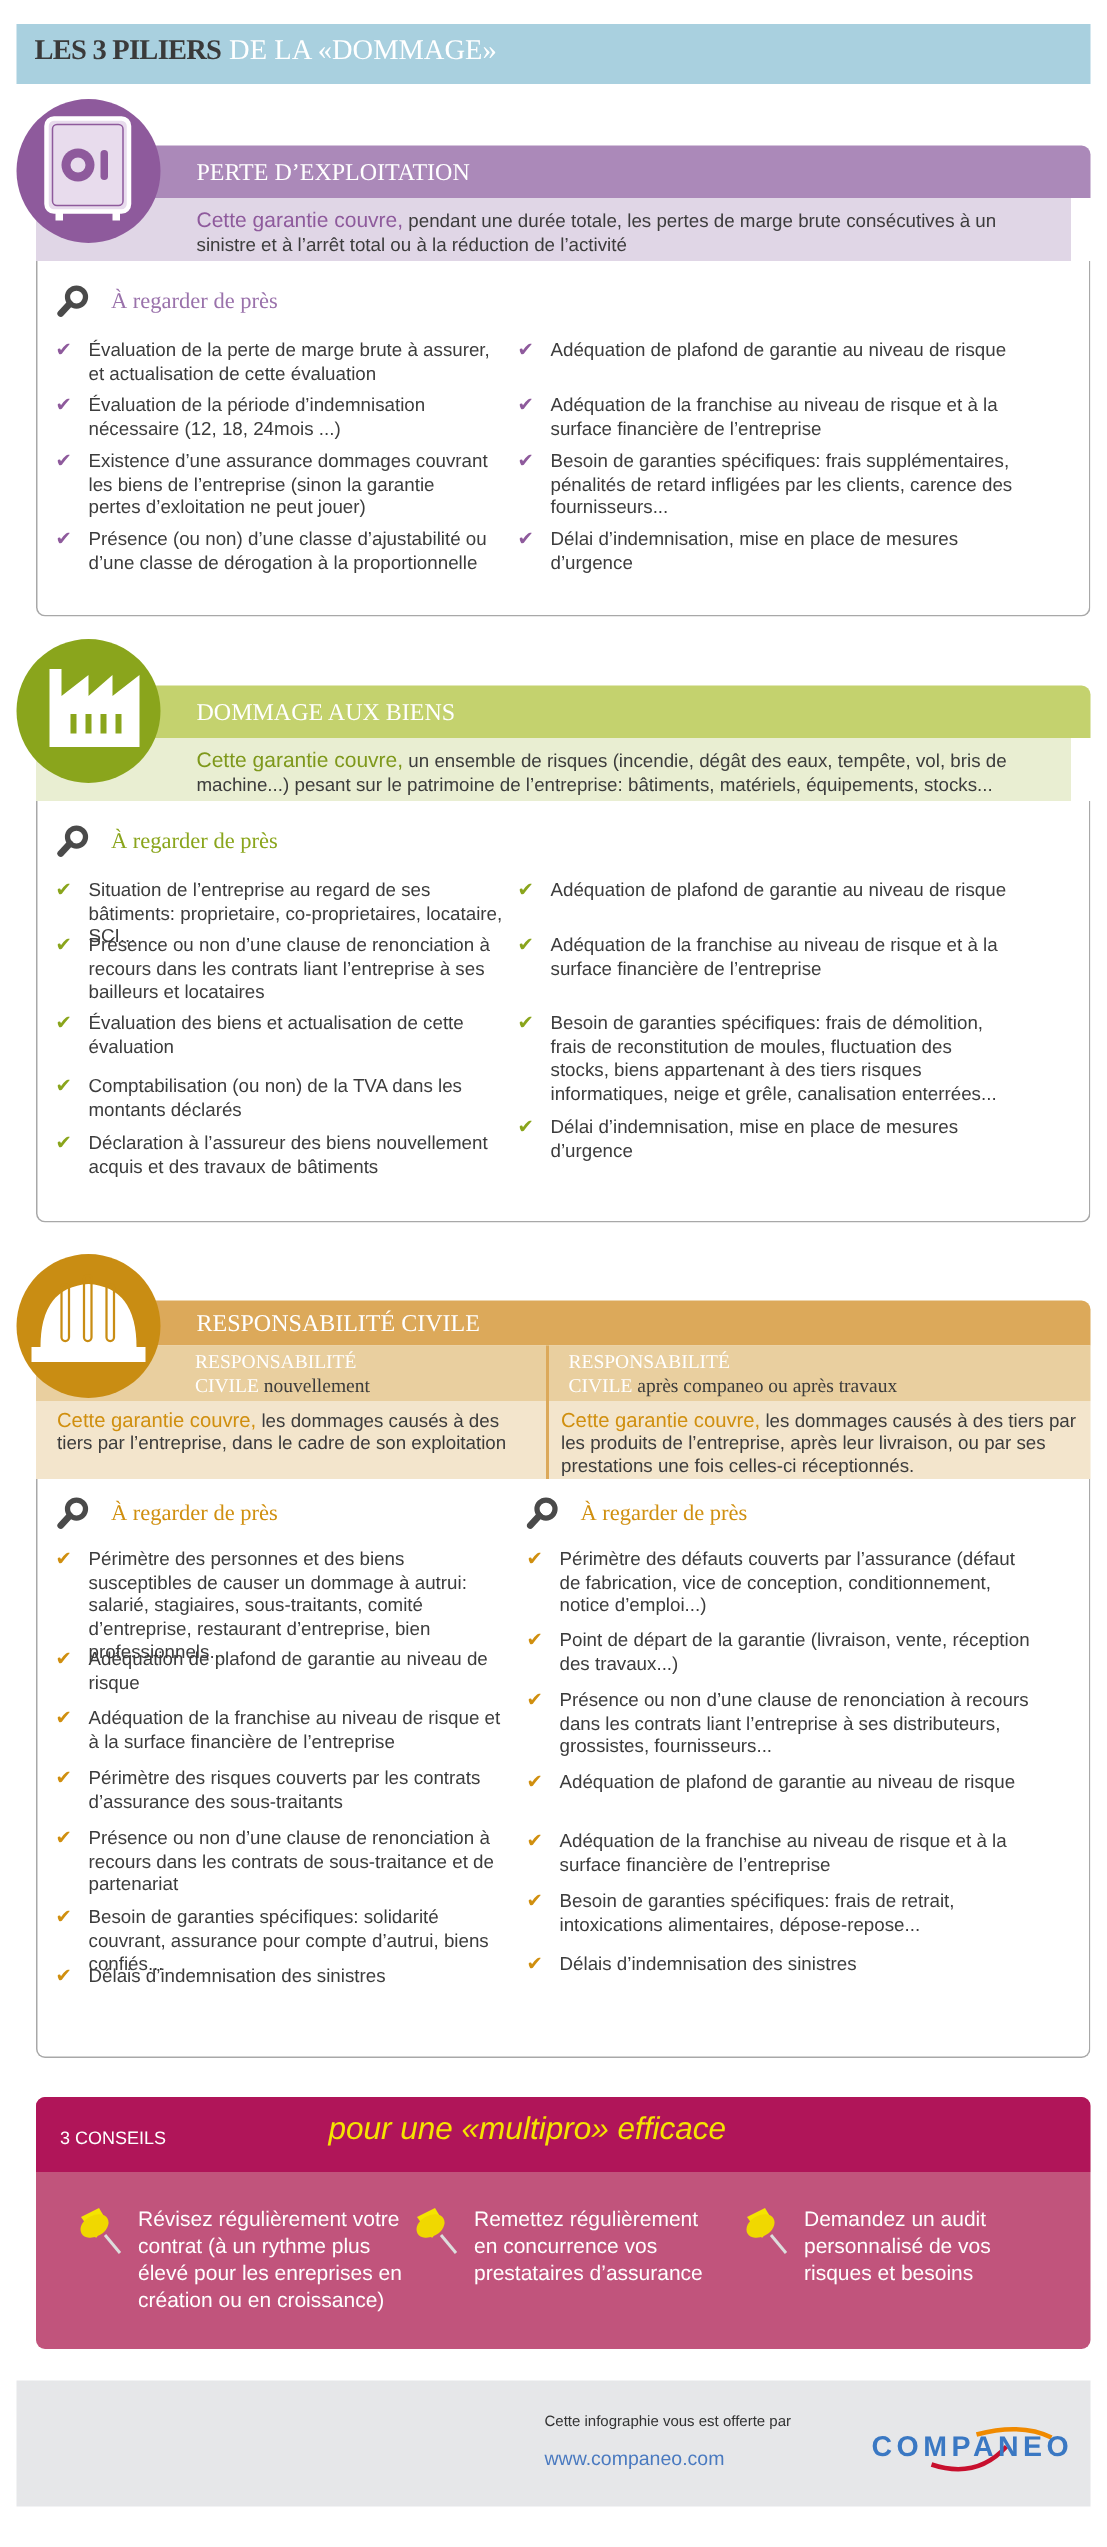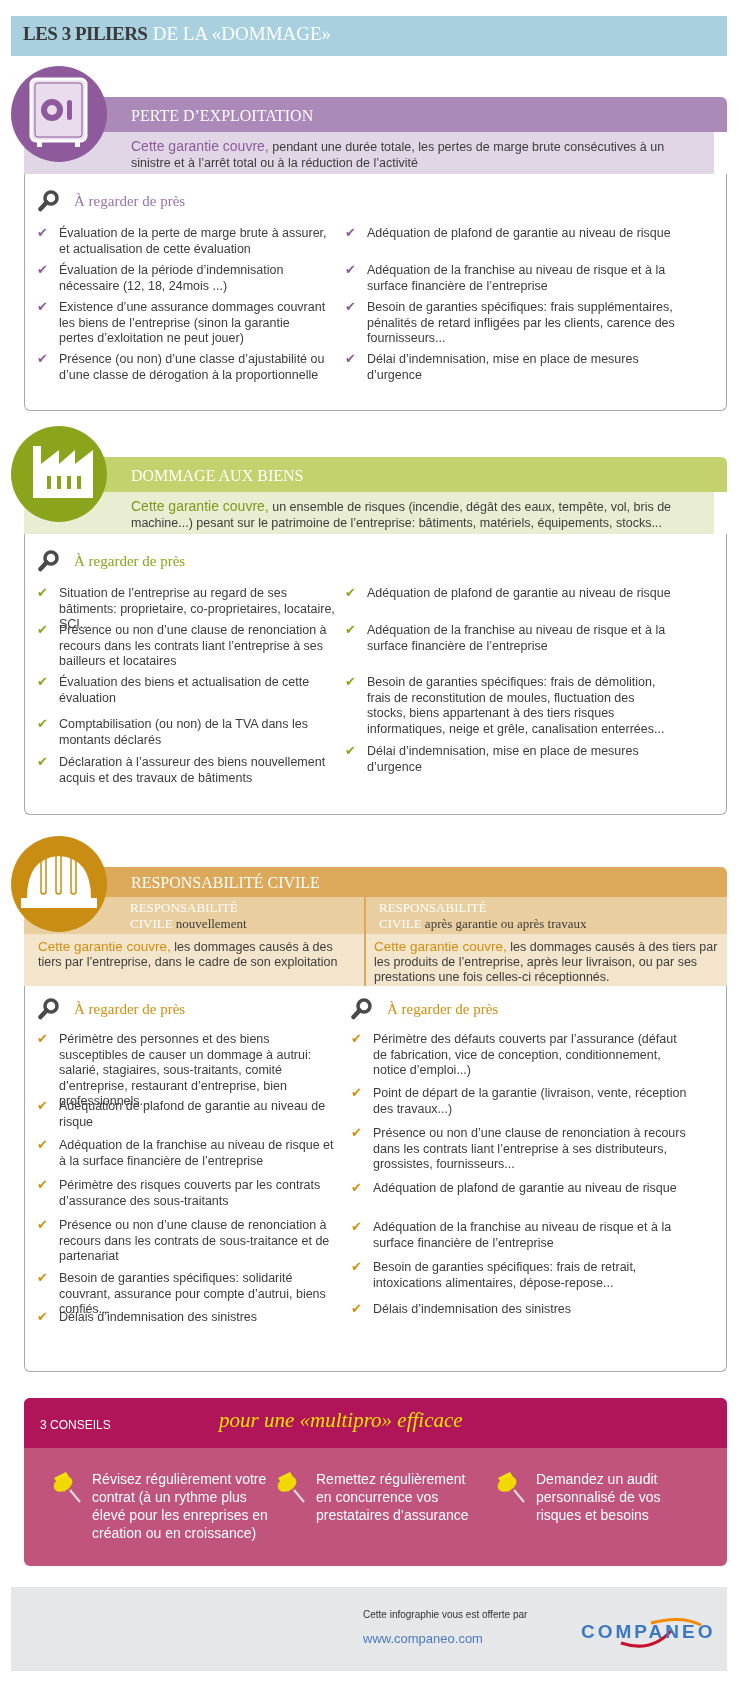--- a/index.html
+++ b/index.html
@@ -15,21 +15,21 @@
 .sec-sub .acc{font-size:14px}
 .sec-body{position:absolute;left:0;right:0;border:1px solid #a8a8a8;border-top:none;border-radius:0 0 6px 6px;background:#fff}
 .look{position:absolute;display:flex;align-items:center;font-size:15px}
 .look svg{margin-right:14px}
 .item{position:absolute;display:flex;font-size:12.5px;line-height:15.5px;color:#3c3c3c}
 .item .chk{width:22px;flex:none;font-size:13px;margin-top:-1px}
 .circle{position:absolute;border-radius:50%}
 .conseils{position:absolute;left:24px;top:1398px;width:703px;height:168px;border-radius:6px;overflow:hidden;background:#c1547c}
 .conseils .hd{height:50px;background:#b01559;position:relative}
 .conseils .hd .t{position:absolute;left:16px;top:20px;font-size:12px;font-weight:normal;color:#fff}
-.conseils .hd .s{position:absolute;left:195px;top:10px;font-family:Liberation Serif, serif;font-style:italic;font-size:21px;color:#f5e400}
+.conseils .hd .s{position:absolute;left:195px;top:10px;font-family:Liberation Sans, sans-serif;font-style:italic;font-size:21px;color:#f5e400}
 .tip{position:absolute;top:72px;display:flex;font-size:14px;line-height:18px;color:#fff}
 .tip svg{flex:none;margin-right:8px}
 .footer{position:absolute;left:11px;top:1587px;width:716px;height:84px;background:#e6e7e9}
 </style>
 </head>
 <body>
 
 <div id="top-banner">
   <span class="b serif">LES 3 PILIERS</span>
   <span class="n serif">DE LA «DOMMAGE»</span>
@@ -161,21 +161,21 @@
 
 <div class="section" style="top:867px;height:420px">
   <div class="sec-head" style="top:0;height:30px;background:#dca95a">
     <div class="sec-title serif" style="top:7px">RESPONSABILITÉ CIVILE</div>
   </div>
   <div style="position:absolute;top:30px;left:0;right:0;height:37px;background:#e9cf9f">
     <div class="serif" style="position:absolute;left:106px;top:3px;font-size:13px;line-height:16px;color:#3c3c3c">
       <span style="color:#fff">RESPONSABILITÉ</span><br><span style="color:#fff">CIVILE</span><span> nouvellement</span>
     </div>
     <div class="serif" style="position:absolute;left:355px;top:3px;font-size:13px;line-height:16px;color:#3c3c3c">
-      <span style="color:#fff">RESPONSABILITÉ</span><br><span style="color:#fff">CIVILE</span><span> après garantie ou après travaux</span>
+      <span style="color:#fff">RESPONSABILITÉ</span><br><span style="color:#fff">CIVILE</span><span> après companeo ou après travaux</span>
     </div>
   </div>
   <div style="position:absolute;top:67px;left:0;right:0;height:52px;background:#f3e5cc">
     <div style="position:absolute;left:14px;top:5px;width:318px;font-size:12.5px;line-height:15px"><span style="color:#d08f0f;font-size:13.5px">Cette garantie couvre,</span><span> les dommages causés à des tiers par l’entreprise, dans le cadre de son exploitation</span></div>
     <div style="position:absolute;left:350px;top:5px;width:345px;font-size:12.5px;line-height:15px"><span style="color:#d08f0f;font-size:13.5px">Cette garantie couvre,</span><span> les dommages causés à des tiers par les produits de l’entreprise, après leur livraison, ou par ses prestations une fois celles-ci réceptionnés.</span></div>
   </div>
   <div style="position:absolute;left:340px;top:30px;width:2px;height:475px;background:#dca95a"></div>
   <div class="sec-body" style="top:119px;height:386px">
     <div class="look serif" style="left:13px;top:12px;color:#d08f0f">
       <svg width="22" height="22" viewBox="0 0 22 22">

